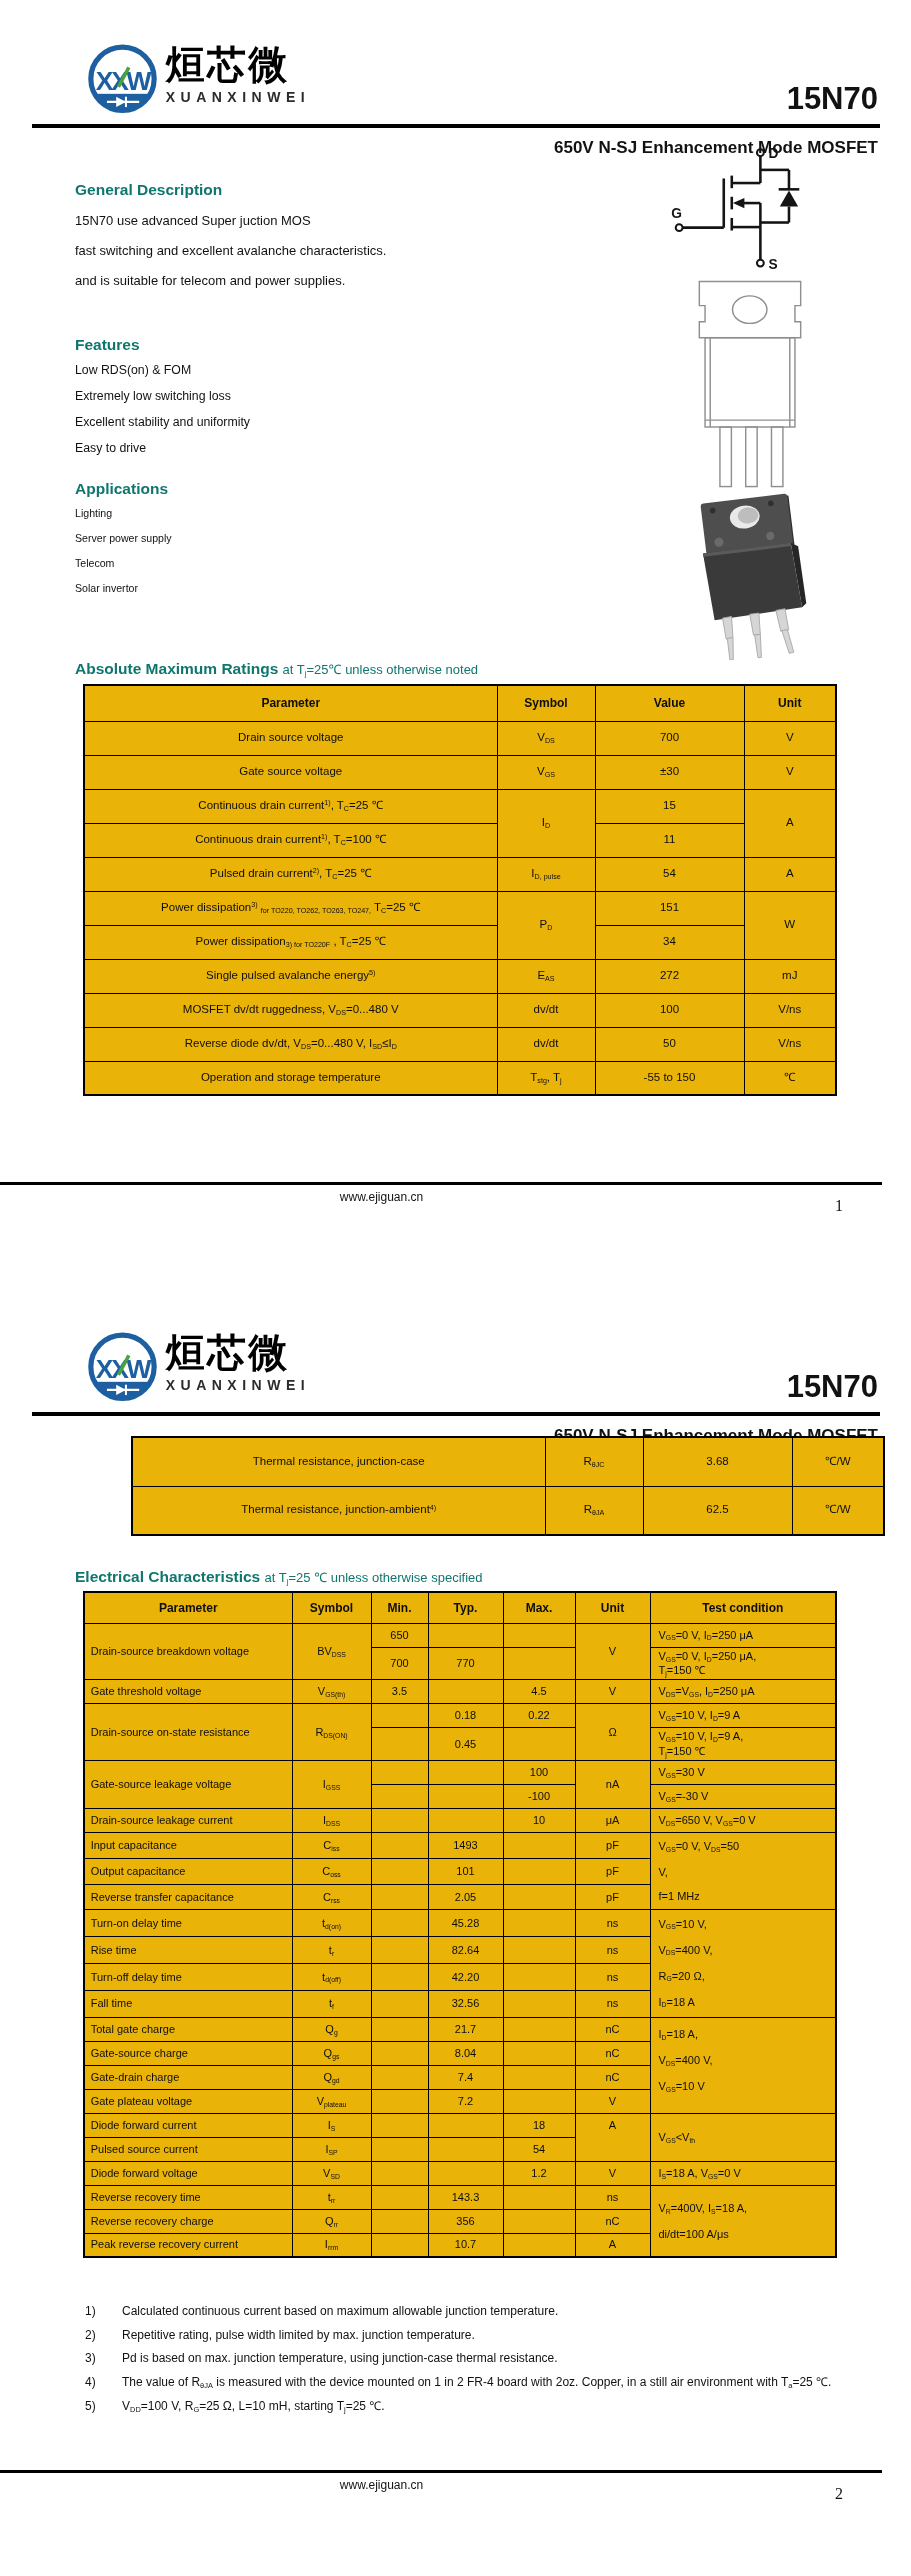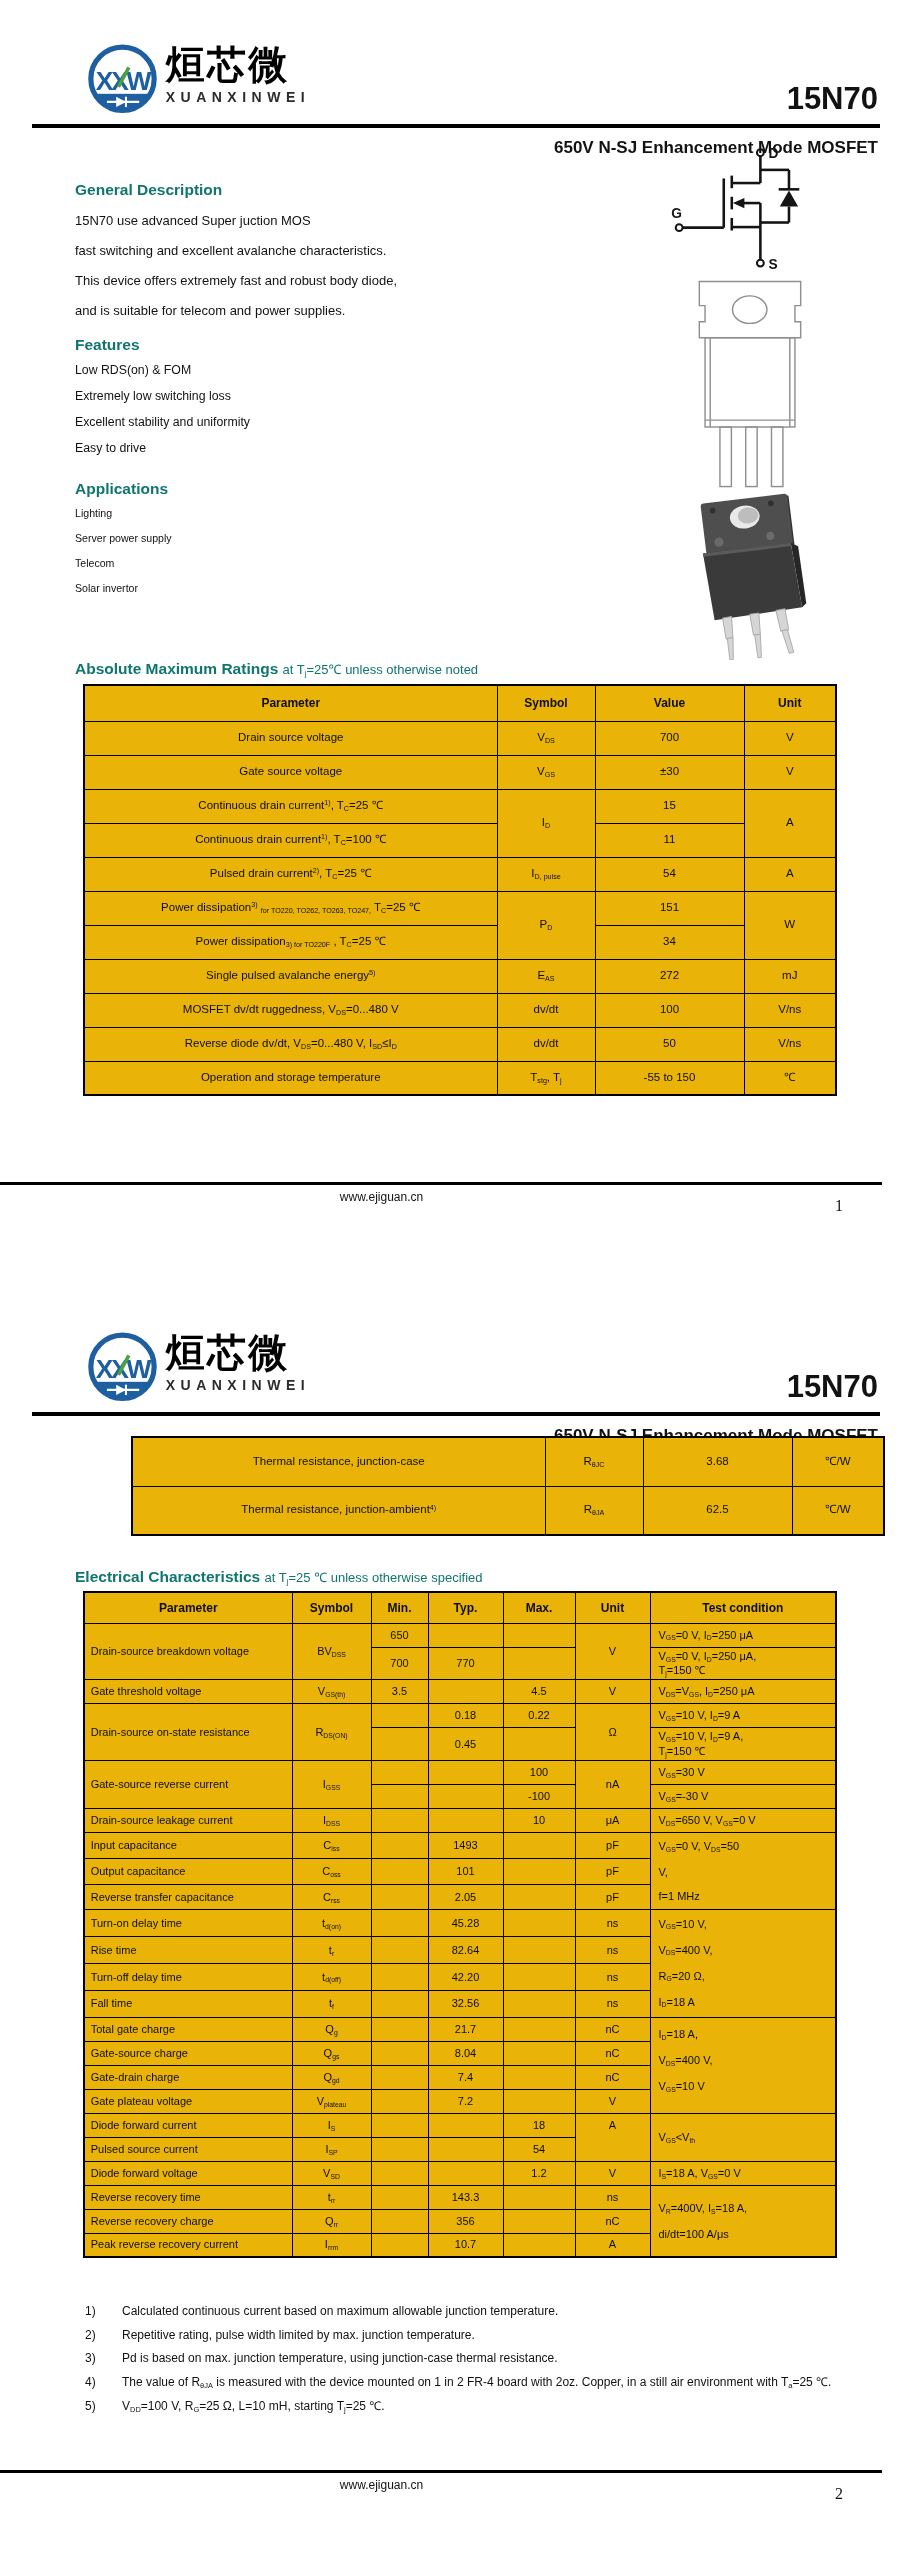--- a/index.html
+++ b/index.html
@@ -100,21 +100,20 @@
   </div>
 
   <div class="part-no">15N70</div>
   <div class="head-rule"></div>
   <div class="subtitle">650V N-SJ Enhancement Mode MOSFET</div>
 
   <div class="desc">
     <div class="h2">General Description</div>
     <p>15N70 use advanced Super juction MOS</p>
     <p>fast switching and excellent avalanche  characteristics.</p>
-    <p>This device offers extremely fast and robust body diode,</p>
     <p>and is suitable for telecom and power supplies.</p>
   </div>
 
   <div class="feat">
     <div class="h2">Features</div>
     <ul>
       <li>Low RDS(on) &amp; FOM</li>
       <li>Extremely low switching loss</li>
       <li>Excellent stability and uniformity</li>
       <li>Easy to drive</li>
@@ -403,21 +402,21 @@
       <td rowspan="2">Ω</td>
       <td class="cl">V<sub>GS</sub>=10 V, I<sub>D</sub>=9 A</td>
     </tr>
     <tr>
       <td></td>
       <td>0.45</td>
       <td></td>
       <td class="cl">V<sub>GS</sub>=10 V, I<sub>D</sub>=9 A,<br>T<sub>j</sub>=150 ℃</td>
     </tr>
     <tr>
-      <td class="pl" rowspan="2">Gate-source reverse current</td>
+      <td class="pl" rowspan="2">Gate-source leakage voltage</td>
       <td rowspan="2">I<sub>GSS</sub></td>
       <td></td>
       <td></td>
       <td>100</td>
       <td rowspan="2">nA</td>
       <td class="cl">V<sub>GS</sub>=30 V</td>
     </tr>
     <tr>
       <td></td>
       <td></td>

